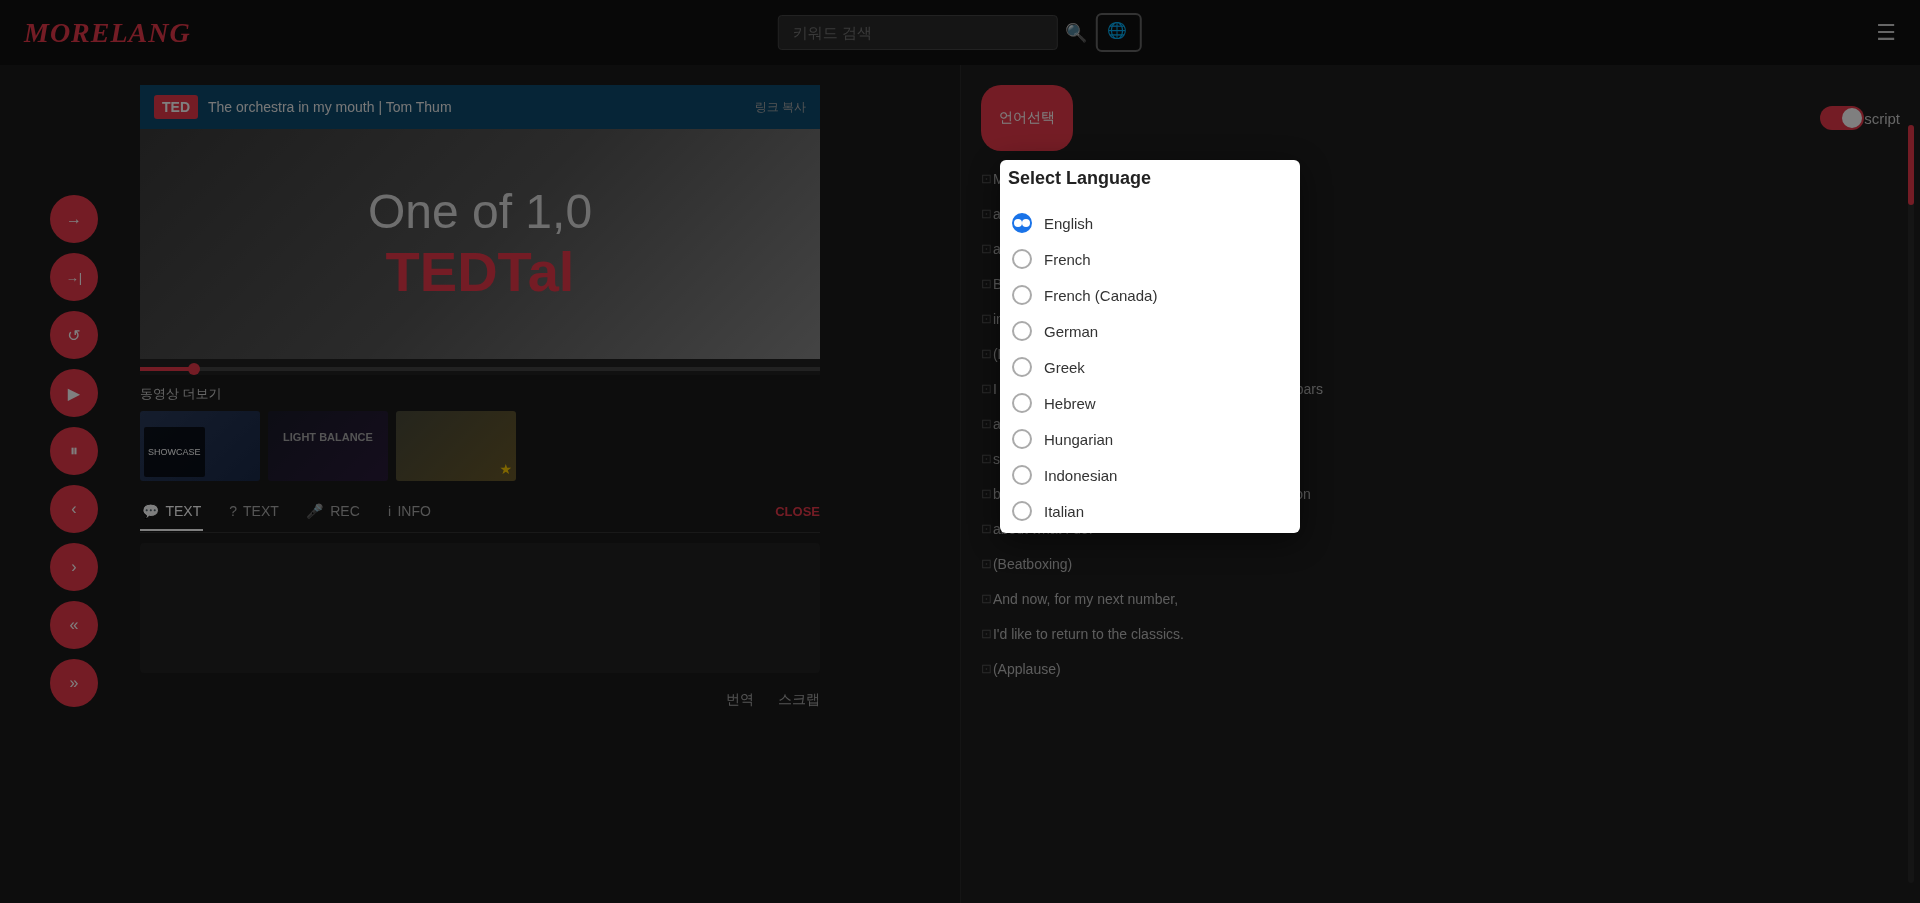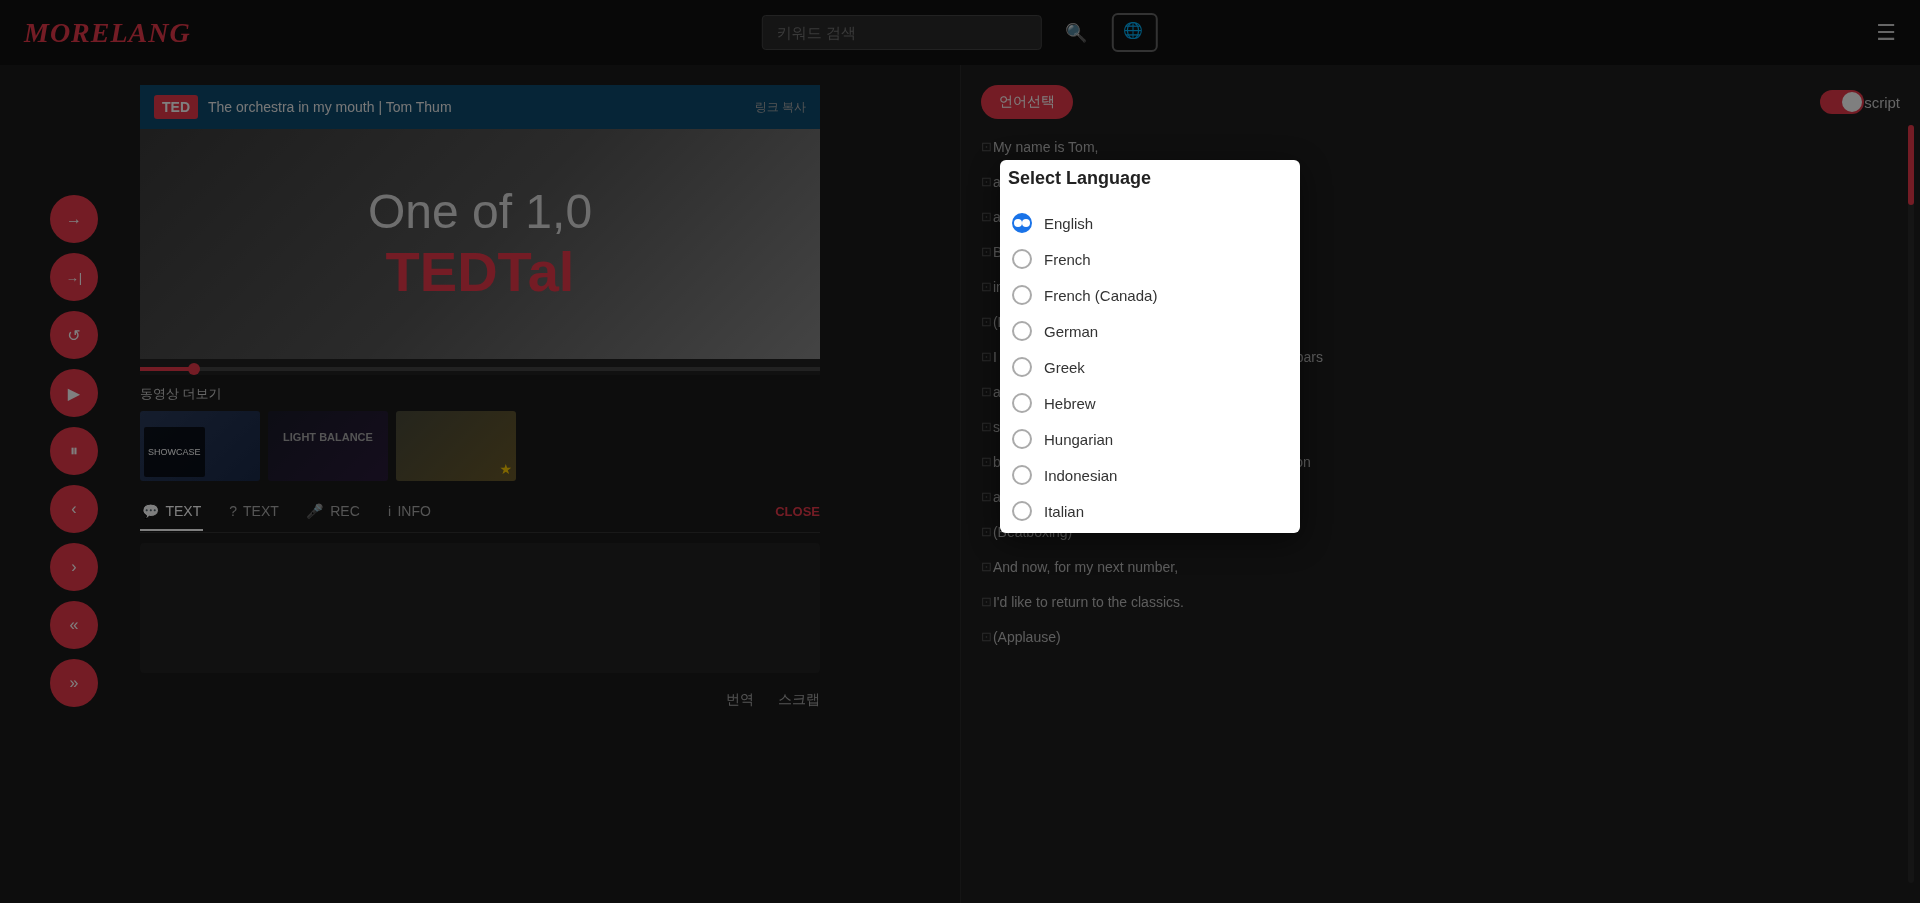--- a/index.html
+++ b/index.html
@@ -28,21 +28,21 @@
       letter-spacing: 1px;
       font-style: italic;
       font-family: Georgia, serif;
     }
     .search-bar {
       position: absolute;
       left: 50%;
       transform: translateX(-50%);
       display: flex;
       align-items: center;
-      gap: 24px;
+      gap: 8px;
     }
     .search-input {
       background: #2a2a2a;
       border: 1px solid #444;
       border-radius: 4px;
       color: #ccc;
       padding: 8px 14px;
       font-size: 15px;
       width: 280px;
       outline: none;
@@ -305,21 +305,21 @@
       display: flex;
       align-items: center;
       justify-content: space-between;
       margin-bottom: 18px;
     }
     .lang-select-btn {
       background: #e8394a;
       color: #fff;
       border: none;
       border-radius: 20px;
-      padding: 8px 18px;
+      padding: 24px 18px;
       font-size: 14px;
       cursor: pointer;
     }
     .script-toggle {
       display: flex;
       align-items: center;
     }
     .toggle-switch {
       width: 44px;
       height: 24px;

